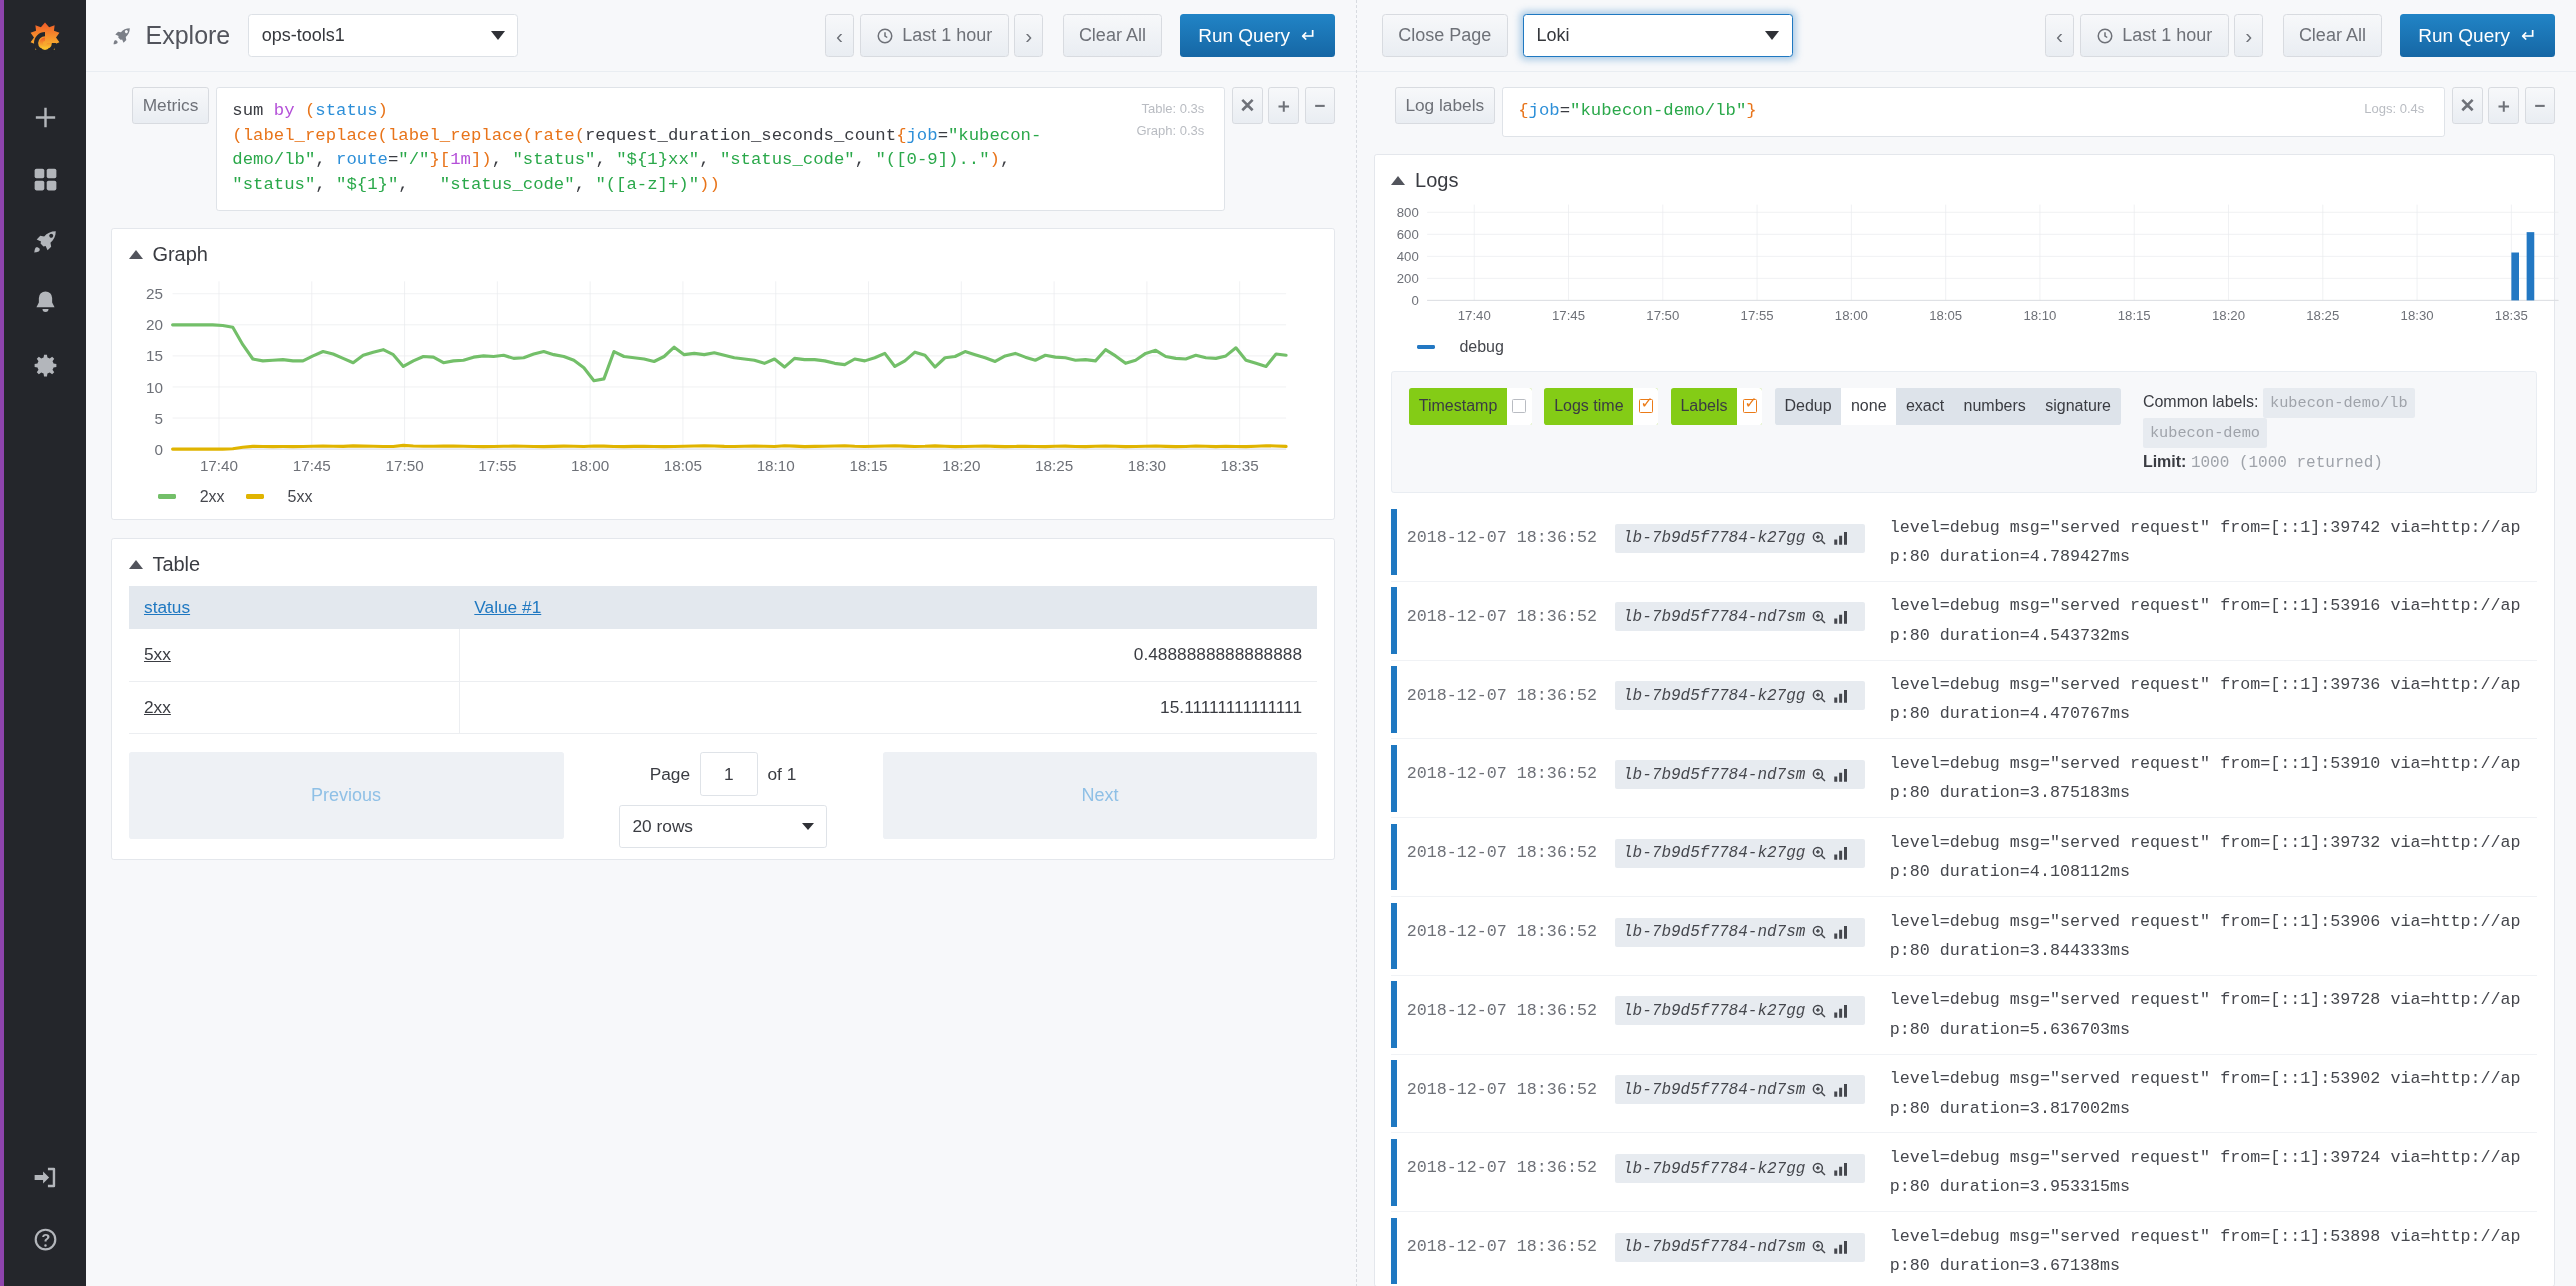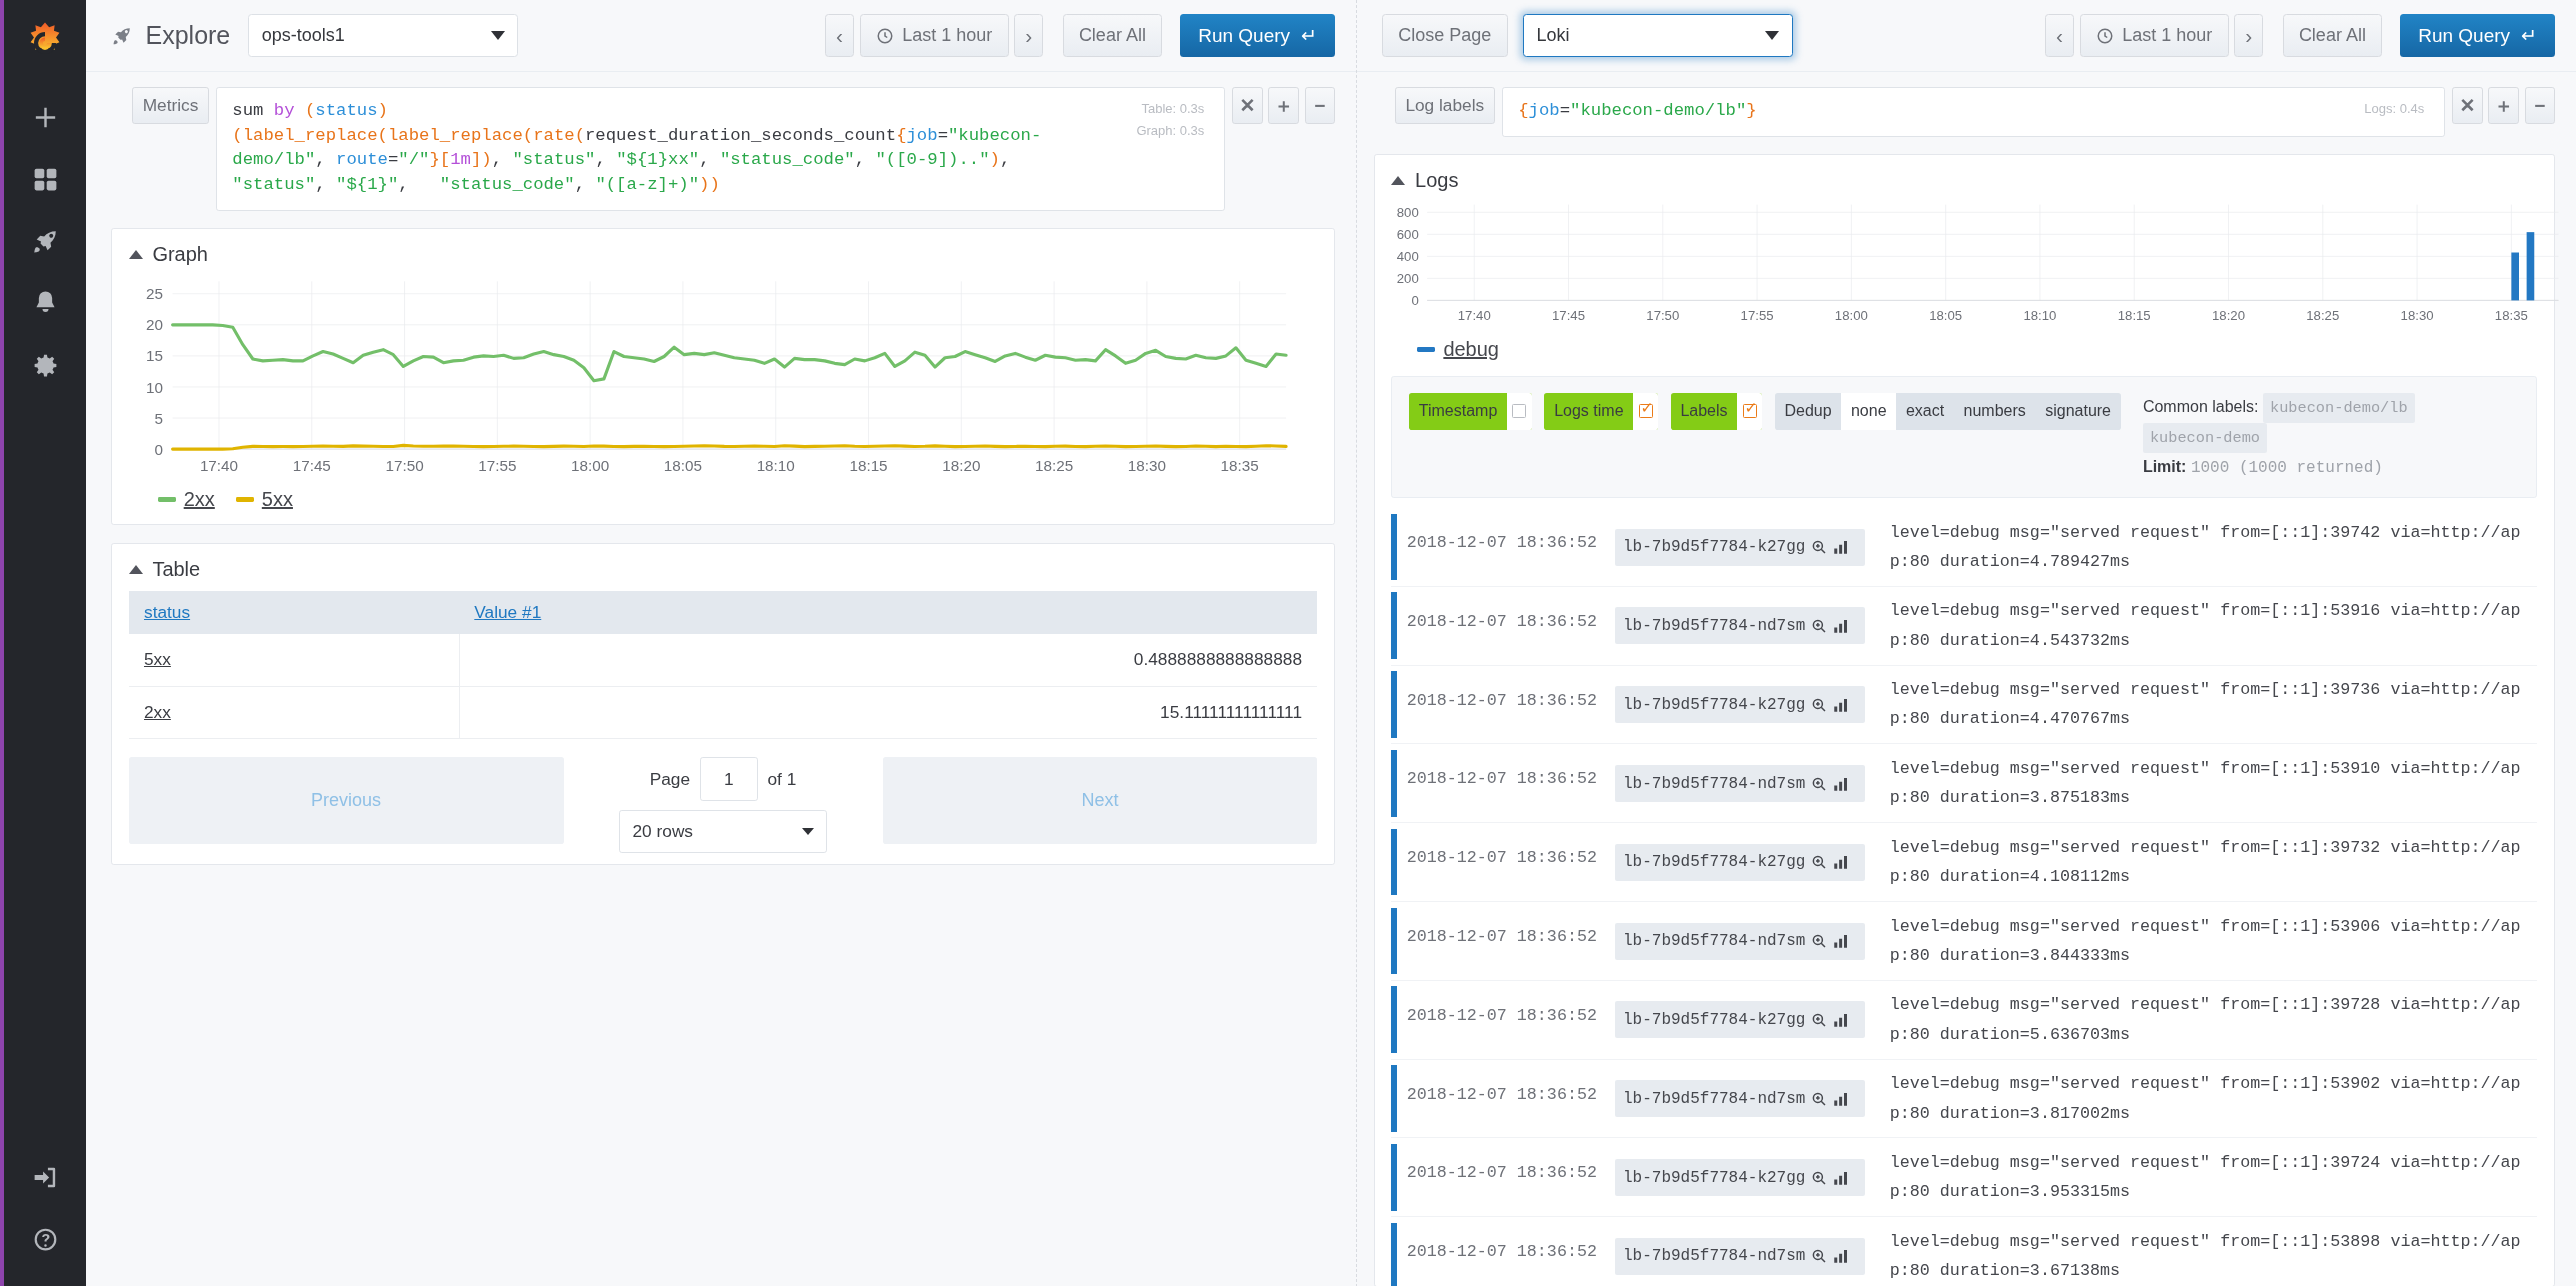--- a/index.html
+++ b/index.html
@@ -125,21 +125,21 @@
   }
   .panel-head {
     display: flex; align-items: center; gap: 9.7px;
     font-size: 20px; color: #3a3c42; margin-bottom: 7px; cursor: pointer;
   }
   .tri { width: 0; height: 0; border-left: 7px solid transparent; border-right: 7px solid transparent; border-bottom: 9.7px solid #52545c; }
 
   
   .graph-svg { display: block; }
   .legend { display: flex; gap: 21px; align-items: center; padding: 7px 0 2.8px 29px; }
-  .legend-item { display: flex; align-items: center; gap: 8px; font-size: 20px; color: #45474d; cursor: pointer; text-decoration: underline; }
+  .legend-item { display: flex; align-items: center; gap: 24px; font-size: 16px; color: #45474d; cursor: pointer; }
   .legend-swatch { width: 18px; height: 4.9px; border-radius: 1.4px; }
 
   
   table.gtab { width: 100%; border-collapse: collapse; margin-top: 9.7px; }
   table.gtab th {
     background: #e3e8ee; text-align: left; padding: 11px 15.3px;
     font-size: 17.3px; color: #1f78c1; font-weight: 400; text-decoration: underline;
     cursor: pointer;
   }
   table.gtab th.num, table.gtab td.num { text-align: right; }
@@ -213,22 +213,23 @@
     border-bottom: 0.7px solid #f0f2f5; position: relative;
     padding: 9.7px 0 9.7px 15.3px; min-height: 53px;
   }
   .log-bar { position: absolute; left: 0; top: 5.6px; bottom: 5.6px; width: 5.6px; background: #1f78c1; }
   .log-ts {
     font-family: "Liberation Mono", monospace; font-size: 16.7px; color: #6e7178;
     flex: 0 0 208px; padding-top: 15.3px; white-space: nowrap;
   }
   .log-labels {
     flex: 0 0 250px; display: flex; align-items: center; gap: 4.2px;
-    background: #e7ebf0; border-radius: 2.1px; height: 37px; margin-top: 11px;
+    background: #e7ebf0; border-radius: 2.1px; height: 29px; margin-top: 11px;
     padding: 0 5.6px 0 8.3px;
+    font-style: italic;
   }
   .log-label-txt { font-family: "Liberation Mono", monospace; font-size: 16px; color: #45474d; white-space: nowrap; }
   .ico-btn { width: 18px; height: 18px; cursor: pointer; flex: 0 0 auto; }
   .ico-btn svg { width: 18px; height: 18px; }
   .log-msg {
     flex: 1; font-family: "Liberation Mono", monospace; font-size: 16.7px;
     color: #45474d; line-height: 1.75; padding-left: 25px; word-break: break-all;
   }
 </style>
 </head>

